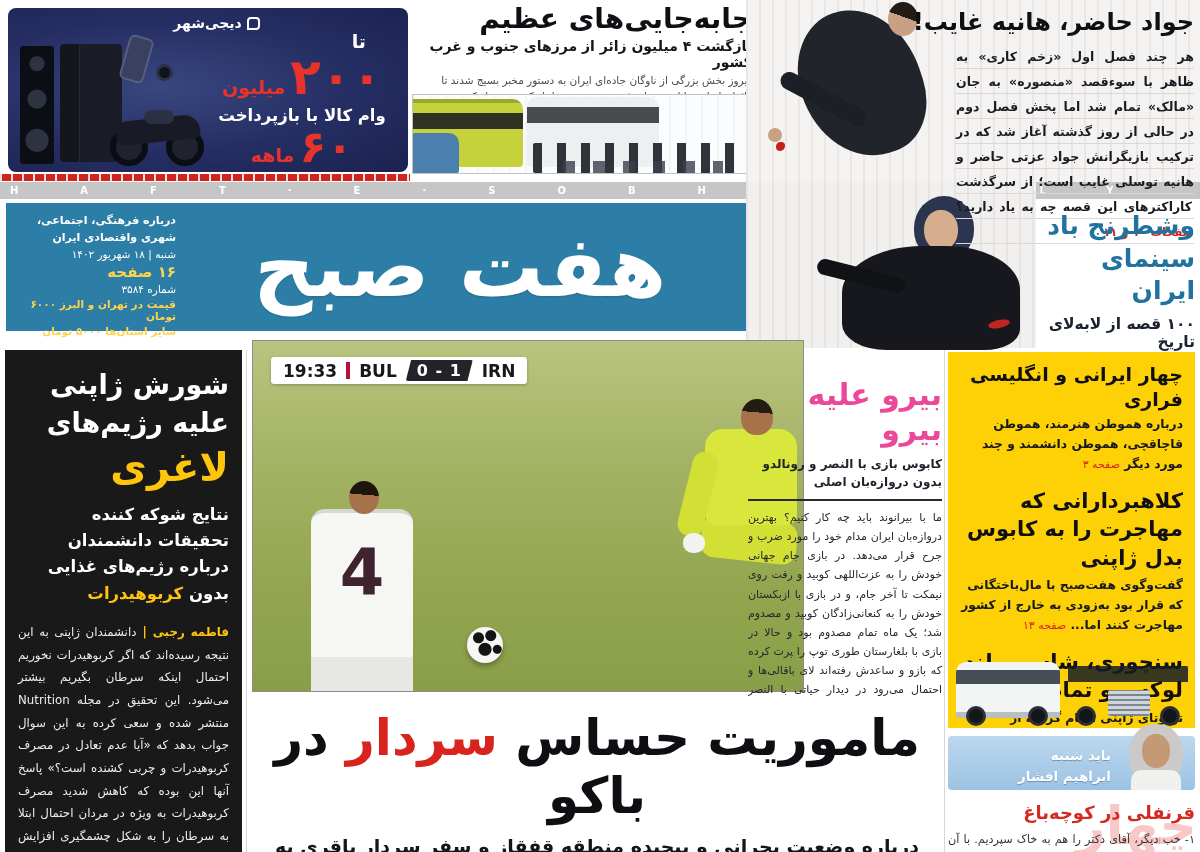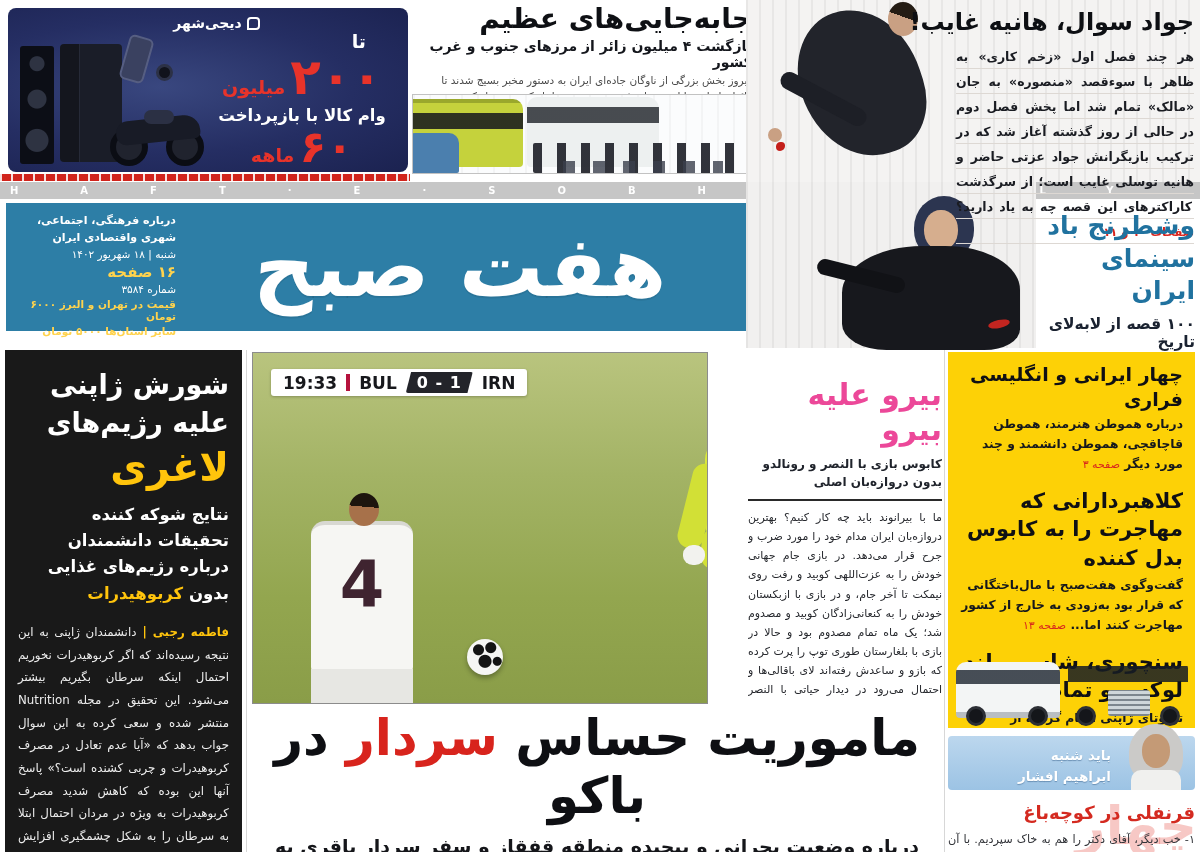--- a/index.html
+++ b/index.html
@@ -103,21 +103,21 @@
   
   .dietbox { position:absolute; left:5px; top:350px; width:237px; height:502px; background:#191919; padding:16px 13px; text-align:right; overflow:hidden; }
   .diet-hw { color:#fff; font-size:27px; font-weight:bold; line-height:1.4; }
   .diet-hy { color:#ffc40c; font-size:40px; font-weight:bold; line-height:1.25; }
   .diet-sub { margin-top:10px; font-size:16.5px; font-weight:bold; color:#fff; line-height:1.6; }
   .diet-sub .yel { color:#ffc40c; }
   .diet-body { margin-top:14px; font-size:11.8px; color:#ececec; line-height:1.92; text-align:justify; text-align-last:right; }
   .diet-byline { color:#ffc40c; font-weight:bold; }
 
   
-  .pitch { position:absolute; left:252px; top:352px; width:456px; height:352px; overflow:hidden; border:1px solid #8c8c8c;
+  .pitch { position:absolute; left:252px; top:340px; width:552px; height:352px; overflow:hidden; border:1px solid #8c8c8c;
      background:linear-gradient(180deg,#b9c47e 0%, #a3b365 35%, #93a64f 70%, #8a9d48 100%); }
   .scoreboard { position:absolute; top:16px; left:18px; direction:ltr; display:flex; align-items:center; gap:9px;
      background:#ffffff; border-radius:3px; padding:3px 12px; font-weight:bold; font-size:17px; color:#17181c; box-shadow:0 1px 3px rgba(0,0,0,.25); }
   .sb-bar { width:4px; height:17px; background:#b5123d; }
   .sb-score { background:#23242a; color:#fff; padding:1px 11px; border-radius:2px; font-size:16px; letter-spacing:1px; clip-path:polygon(8% 0,100% 0,92% 100%,0 100%); }
   .gk-head { position:absolute; left:488px; top:58px; width:32px; height:36px; border-radius:50% 50% 46% 46%;
      background:linear-gradient(185deg,#241b12 0 38%, #a7714a 38%); }
   .gk-torso { position:absolute; left:452px; top:88px; width:92px; height:96px; background:#d9e73c; border-radius:18px 18px 10px 12px; }
   .gk-arm { position:absolute; left:432px; top:110px; width:26px; height:86px; background:#d2e036; border-radius:12px; transform:rotate(14deg); }
   .gk-glove { position:absolute; left:430px; top:192px; width:22px; height:20px; background:#f2f2ee; border-radius:45%; }
@@ -240,21 +240,21 @@
     <div class="man-hand"></div>
     <div class="blood-dot"></div>
     <div class="woman-scarf"></div>
     <div class="woman-face"></div>
     <div class="woman-body"></div>
     <div class="woman-arm"></div>
     <div class="blood-smear"></div>
   </div>
 
   <div class="dramastory">
-    <div class="drama-h">جواد سوال، هانیه غایب!</div>
+    <div class="drama-h">جواد حاضر، هانیه غایب!</div>
     <div class="drama-body">
       <span>هر چند فصل اول «زخم کاری» به ظاهر با سوءقصد «منصوره» به جان «مالک» تمام شد اما پخش فصل دوم در حالی از روز گذشته آغاز شد که در ترکیب بازیگرانش جواد عزتی حاضر و هانیه توسلی غایب است؛ از سرگذشت کاراکترهای این قصه چه به یاد دارید؟ </span>
       <span class="drama-ref">صفحات ۱۰ و ۱۱</span>
     </div>
   </div>
 
   <div class="masthead">
     <div class="mast-info">
       <div class="mi-line">درباره فرهنگی، اجتماعی،</div>
       <div class="mi-line">شهری واقتصادی ایران</div>
@@ -325,21 +325,21 @@
     </div>
     <div class="baku-sub">درباره وضعیت بحرانی و پیچیده منطقه قفقاز و سفر سردار باقری به جمهوری آذربایجان</div>
 
   </div>
 
   <div class="yellowbox">
     <div class="yb-h1">چهار ایرانی و انگلیسی فراری</div>
     <div class="yb-sub">
       <span>درباره هموطن هنرمند، هموطن قاچاقچی، هموطن دانشمند و چند مورد دیگر </span><span class="yb-ref">صفحه ۳</span>
     </div>
-    <div class="yb-h2">کلاهبردارانی که مهاجرت را به کابوس بدل کننده</div>
+    <div class="yb-h2">کلاهبردارانی که مهاجرت را به کابوس بدل ژاپنی</div>
     <div class="yb-sub">
       <span>گفت‌وگوی هفت‌صبح با مال‌باختگانی که قرار بود به‌زودی به خارج از کشور مهاجرت کنند اما... </span><span class="yb-ref">صفحه ۱۳</span>
     </div>
     <div class="yb-h2">سنچوری، شاسی بلند لوکس و تمام عیار</div>
     <div class="yb-sub">
       <span>تویوتای ژاپنی الهام گرفته از رولزرویس کالینان بریتانیایی </span>
     </div>
     <div class="cars">
       <div class="car-white"></div>
       <div class="wheel wh1"></div>

